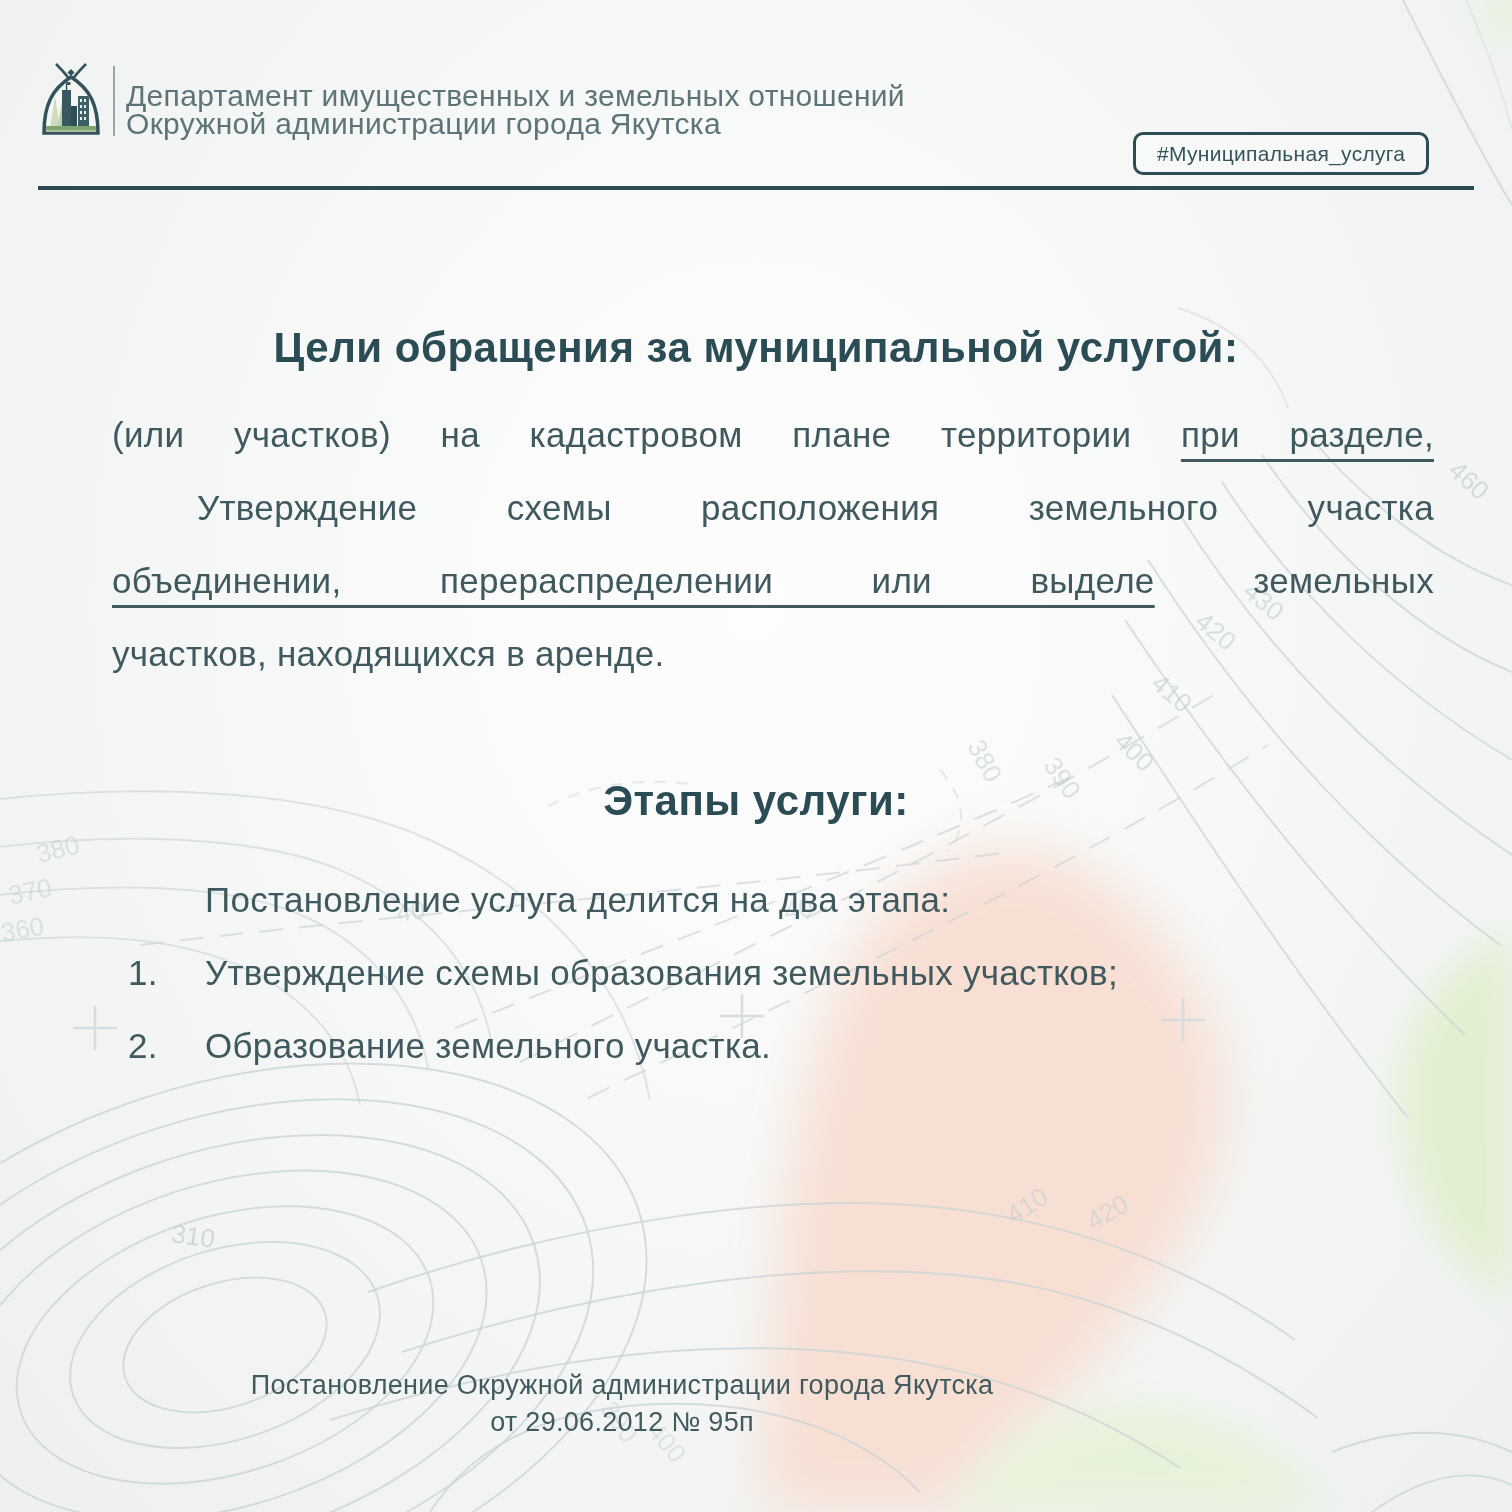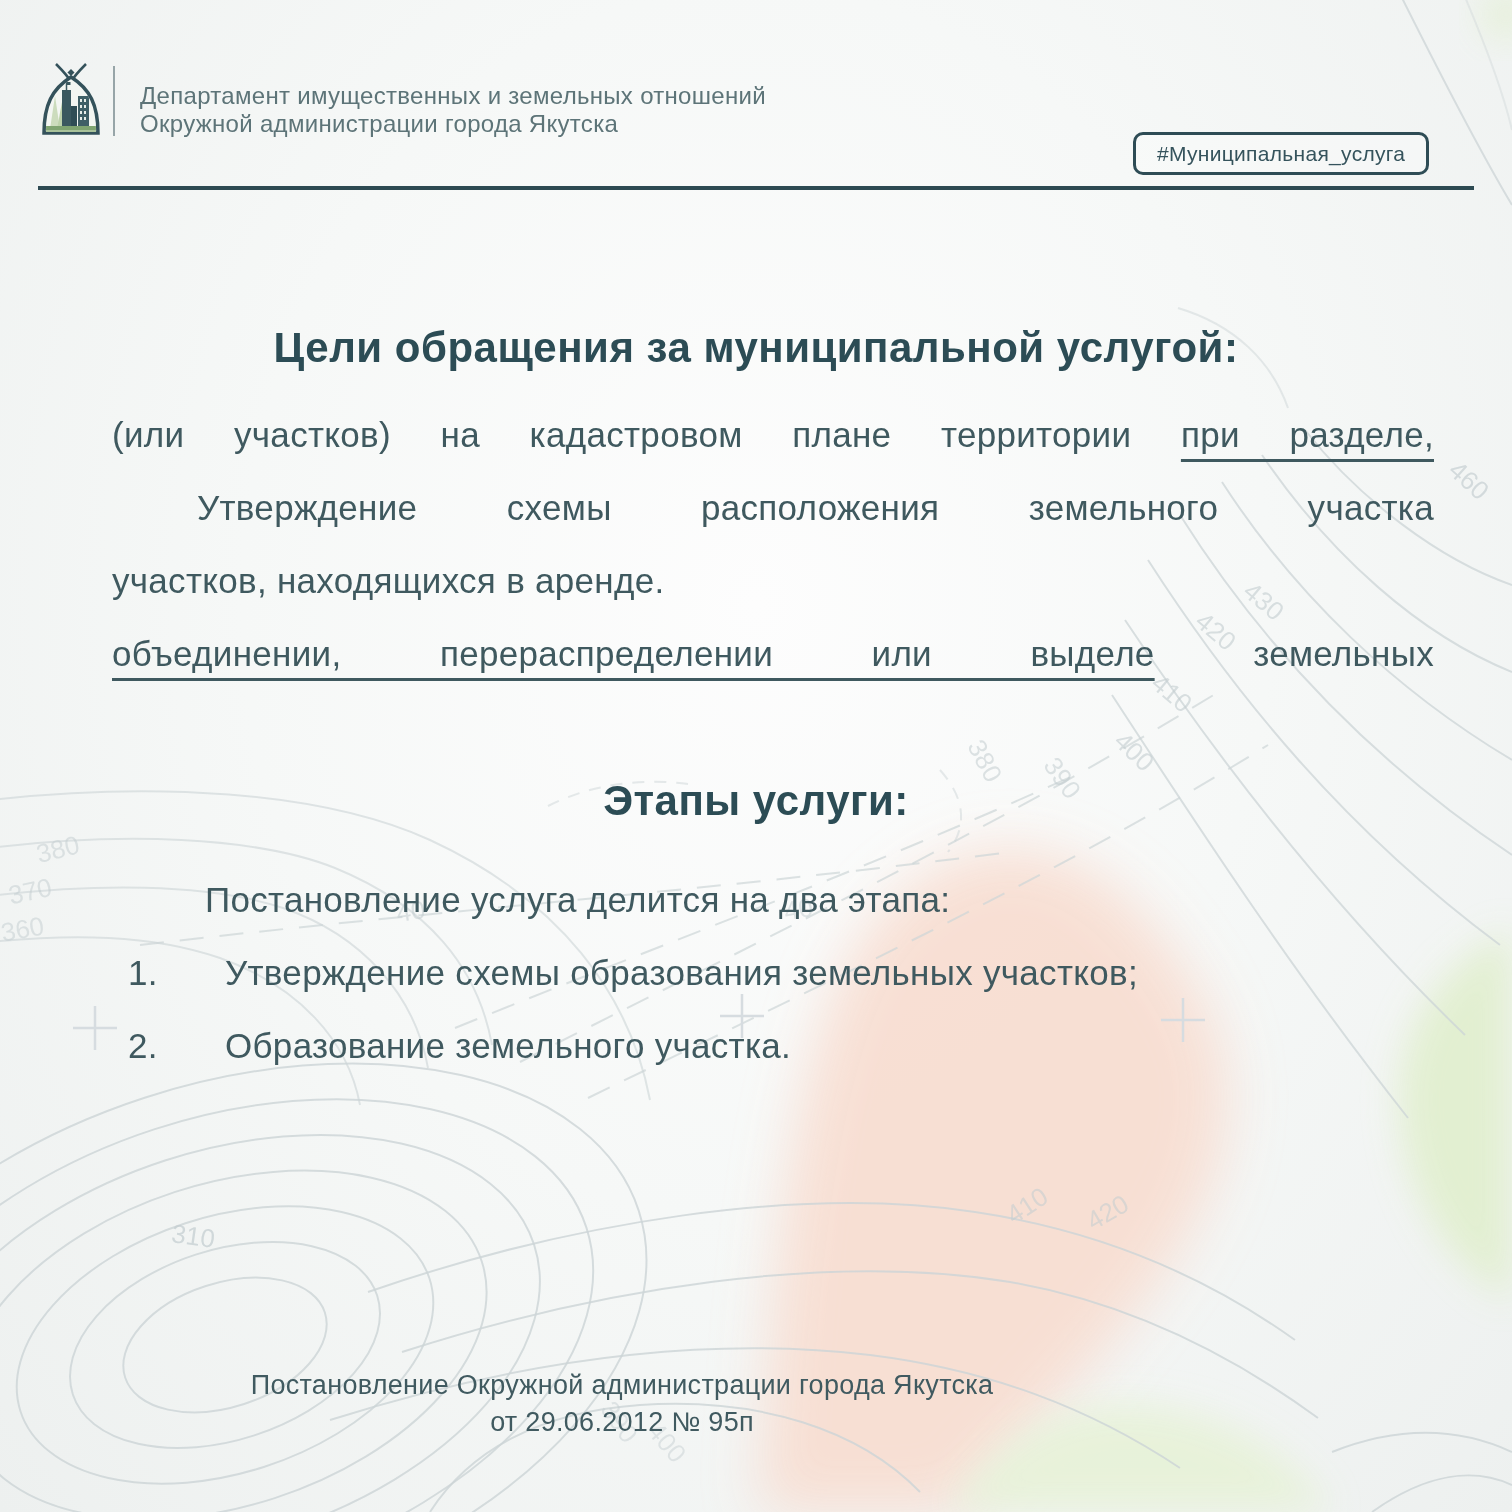--- a/index.html
+++ b/index.html
@@ -7,21 +7,21 @@
   .page{
     position:relative;width:1512px;height:1512px;overflow:hidden;
     background:radial-gradient(ellipse at 50% 40%, #fdfdfd 0%, #f6f8f7 48%, #edf0ef 100%);
   }
   .bg-svg{position:absolute;inset:0;z-index:0;}
   .content{position:absolute;inset:0;z-index:1;}
 
   
   .logo{position:absolute;left:38px;top:60px;width:66px;height:76px;}
   .logo-divider{position:absolute;left:113px;top:66px;width:2px;height:70px;background:#97a5a8;}
-  .org-name{position:absolute;left:140px;top:82px;color:#5d7478;font-size:24px;line-height:28px;letter-spacing:.3px;}
+  .org-name{position:absolute;left:126px;top:82px;color:#5d7478;font-size:30px;line-height:28px;letter-spacing:.3px;}
   .badge{
     position:absolute;left:1133px;top:97px;height:43px;box-sizing:border-box;
     border:3px solid #2e4c55;border-radius:10px;color:#35535c;
     font-size:21px;line-height:37px;padding:0 21px;letter-spacing:.3px;background:rgba(255,255,255,.25);margin-top:35px;
   }
   .header-rule{position:absolute;left:38px;top:186px;width:1436px;height:4px;background:#2d4a52;}
 
   
   .goals-title{position:absolute;left:0;top:324px;width:1512px;text-align:center;
     font-size:42px;font-weight:700;color:#2c4c55;letter-spacing:.5px;}
@@ -31,21 +31,21 @@
   .p-line.first{text-indent:85px;}
   .p-line.last{text-align:left;text-align-last:left;}
   .u{text-decoration:underline;text-decoration-thickness:2.5px;text-underline-offset:12px;text-decoration-skip-ink:none;}
 
   .stages-title{position:absolute;left:0;top:777px;width:1512px;text-align:center;
     font-size:42px;font-weight:700;color:#2c4c55;letter-spacing:.5px;}
   .stages{position:absolute;left:112px;top:863px;width:1322px;font-size:35px;color:#3f595f;letter-spacing:.3px;}
   .stages .row{display:flex;line-height:73px;}
   .stages .intro{padding-left:93px;line-height:73px;}
   .stages .num{width:93px;box-sizing:border-box;padding-left:16px;flex:none;}
-  .stages .txt{flex:1;margin-left:20px;}
+  .stages .txt{flex:1;}
 
   .footer{position:absolute;left:0;top:1367px;width:1244px;text-align:center;
     font-size:27px;line-height:37px;color:#405a60;letter-spacing:.3px;}
 
   
   .contour{stroke:#cdd5d7;stroke-width:2;fill:none;}
   .contour.dash{stroke-dasharray:24 16;opacity:.7;}
   .contour.faint{opacity:.55;}
   .plus-mark{stroke:#d6dce0;stroke-width:2.5;fill:none;}
   .contour-label{fill:#c3cdd0;font-size:26px;text-anchor:middle;font-family:"Liberation Sans","DejaVu Sans",sans-serif;}
@@ -190,22 +190,22 @@
       <div>Окружной администрации города Якутска</div>
     </div>
     <div class="badge">#Муниципальная_услуга</div>
     <div class="header-rule"></div>
 
     <div class="goals-title">Цели обращения за муниципальной услугой:</div>
 
     <div class="paragraph">
       <div class="p-line"><span>(или участков) на кадастровом плане территории </span> <span class="u">при разделе,</span><span></span></div>
       <div class="p-line first"><span>Утверждение схемы расположения земельного участка</span><span class="u"></span><span></span></div>
+      <div class="p-line"><span></span><span class="u">объединении, перераспределении или выделе</span> <span> земельных</span></div>
       <div class="p-line last"><span>участков, находящихся в аренде.</span><span class="u"></span><span></span></div>
-      <div class="p-line"><span></span><span class="u">объединении, перераспределении или выделе</span> <span> земельных</span></div>
     </div>
 
     <div class="stages-title">Этапы услуги:</div>
 
     <div class="stages">
       <div class="intro">Постановление услуга делится на два этапа:</div>
       <div class="row">
         <div class="num">1.</div>
         <div class="txt">Утверждение схемы образования земельных участков;</div>
       </div>

